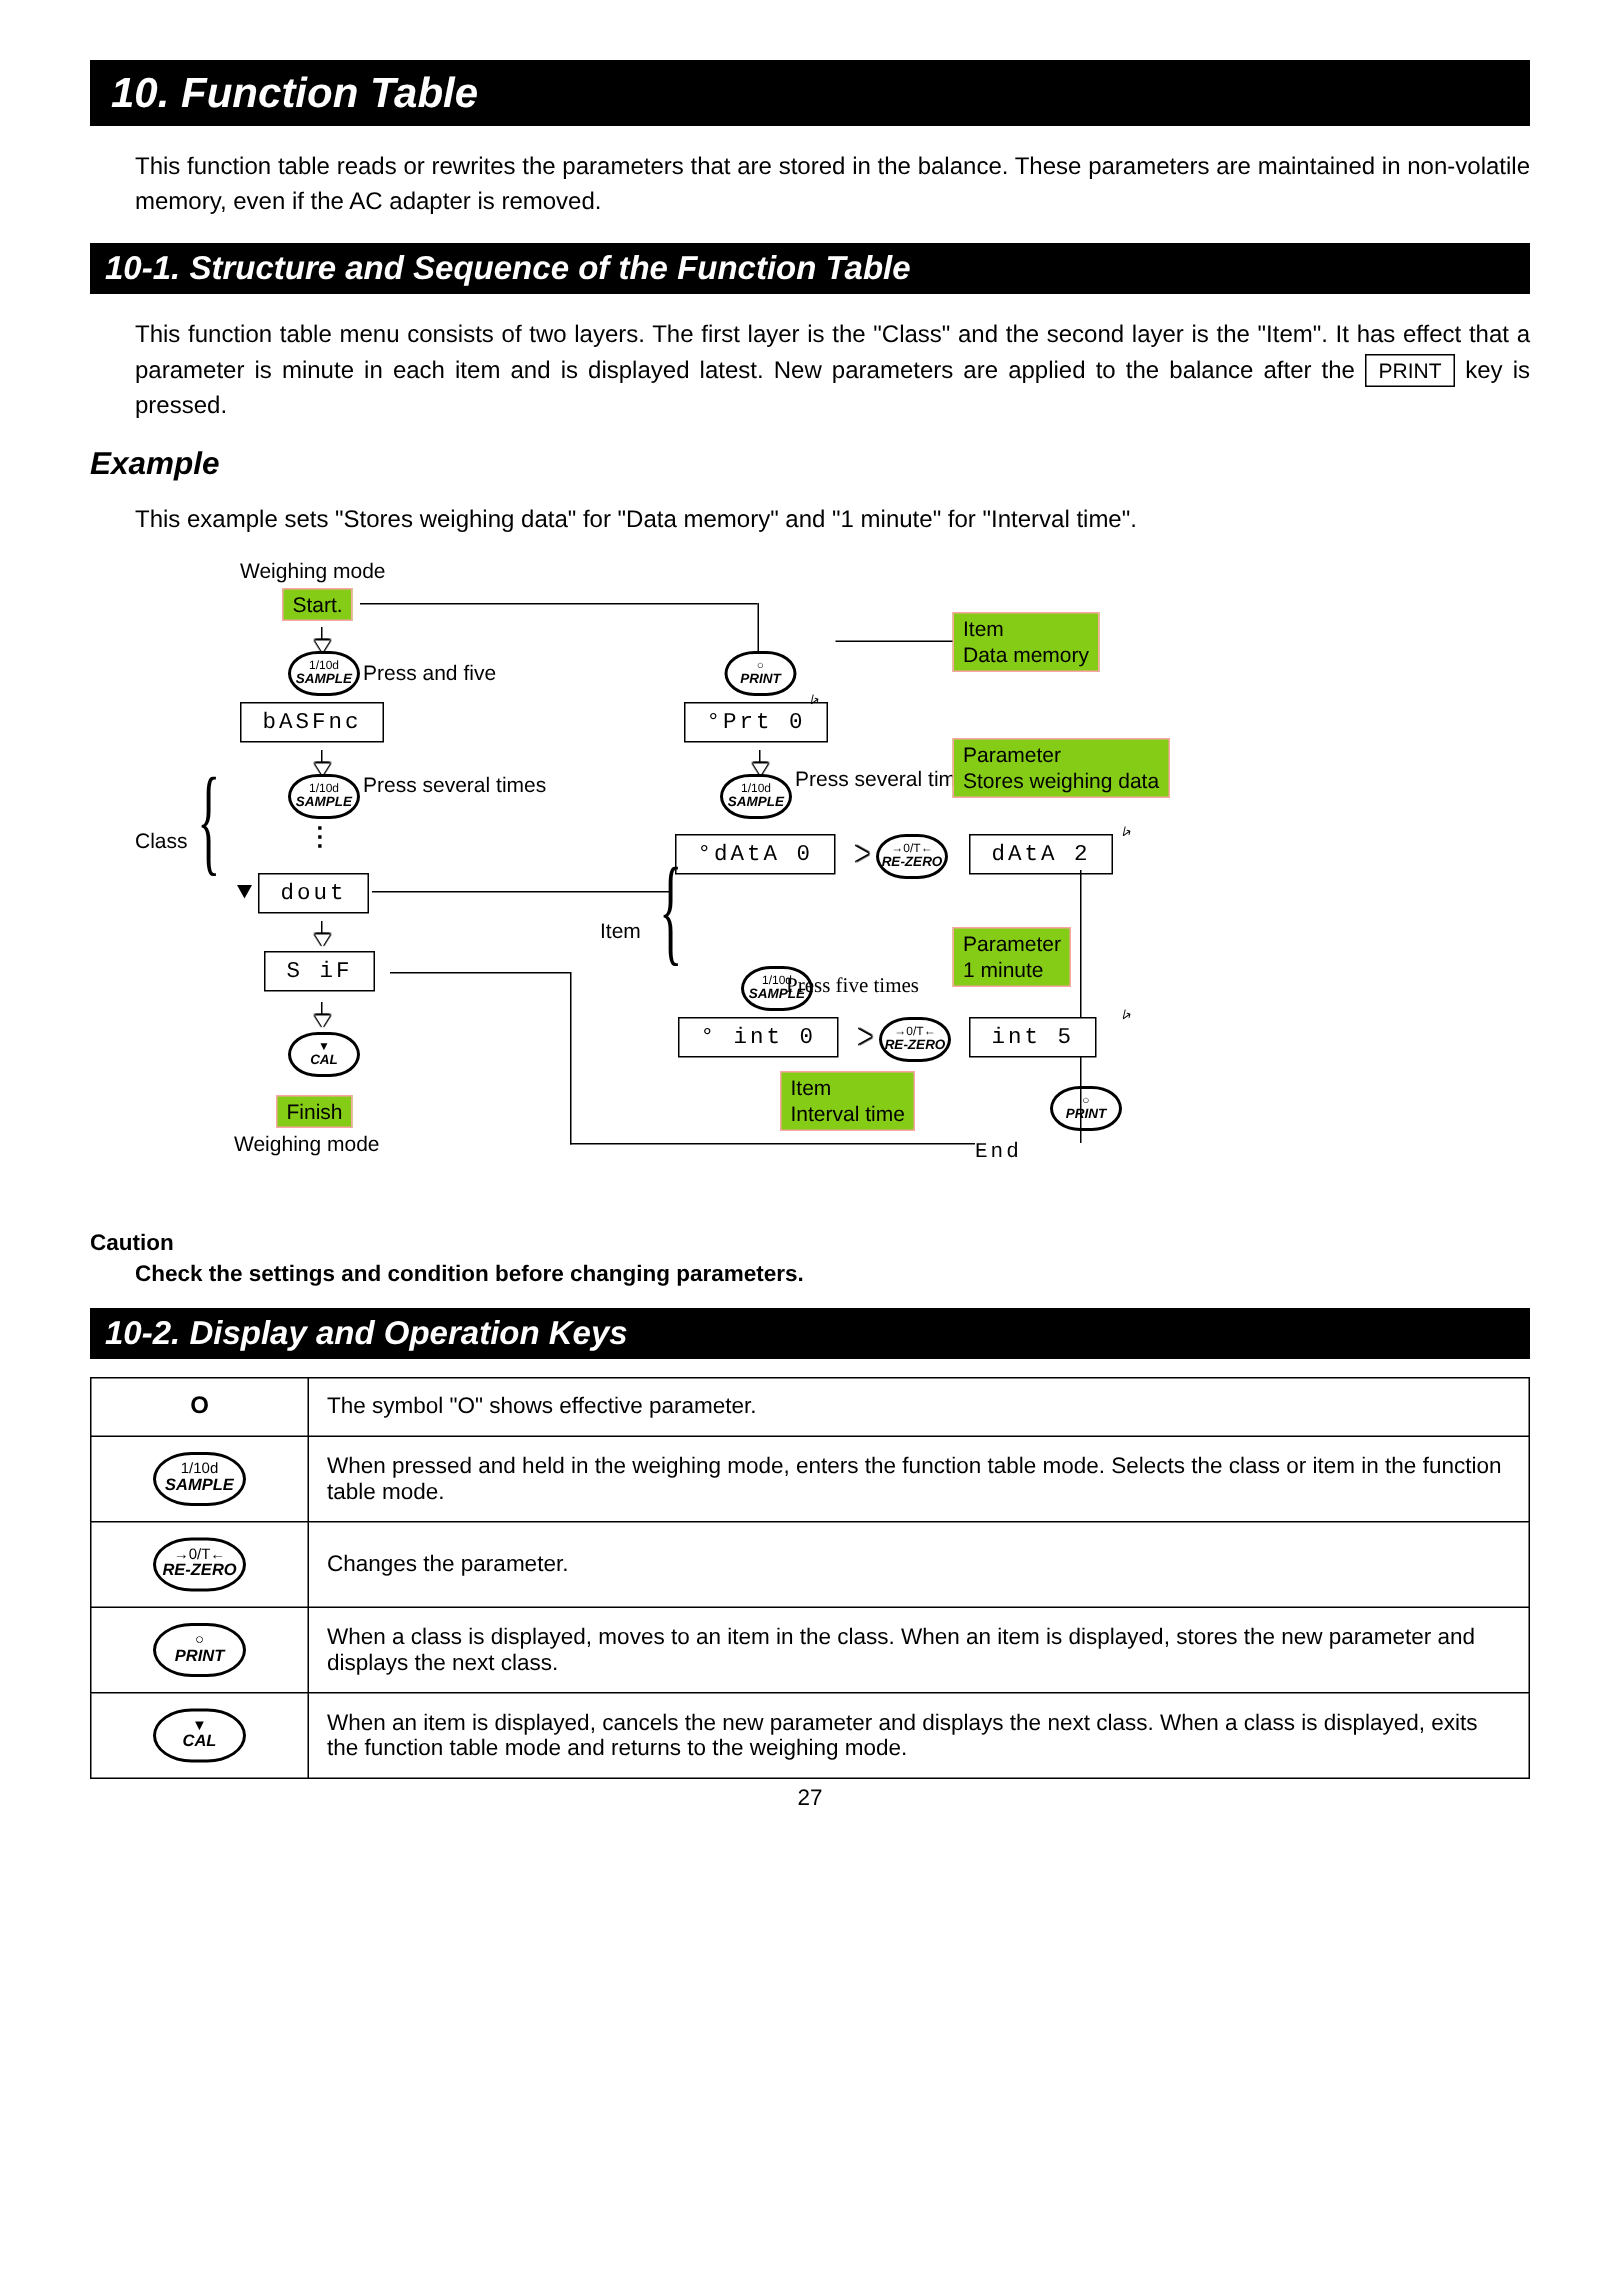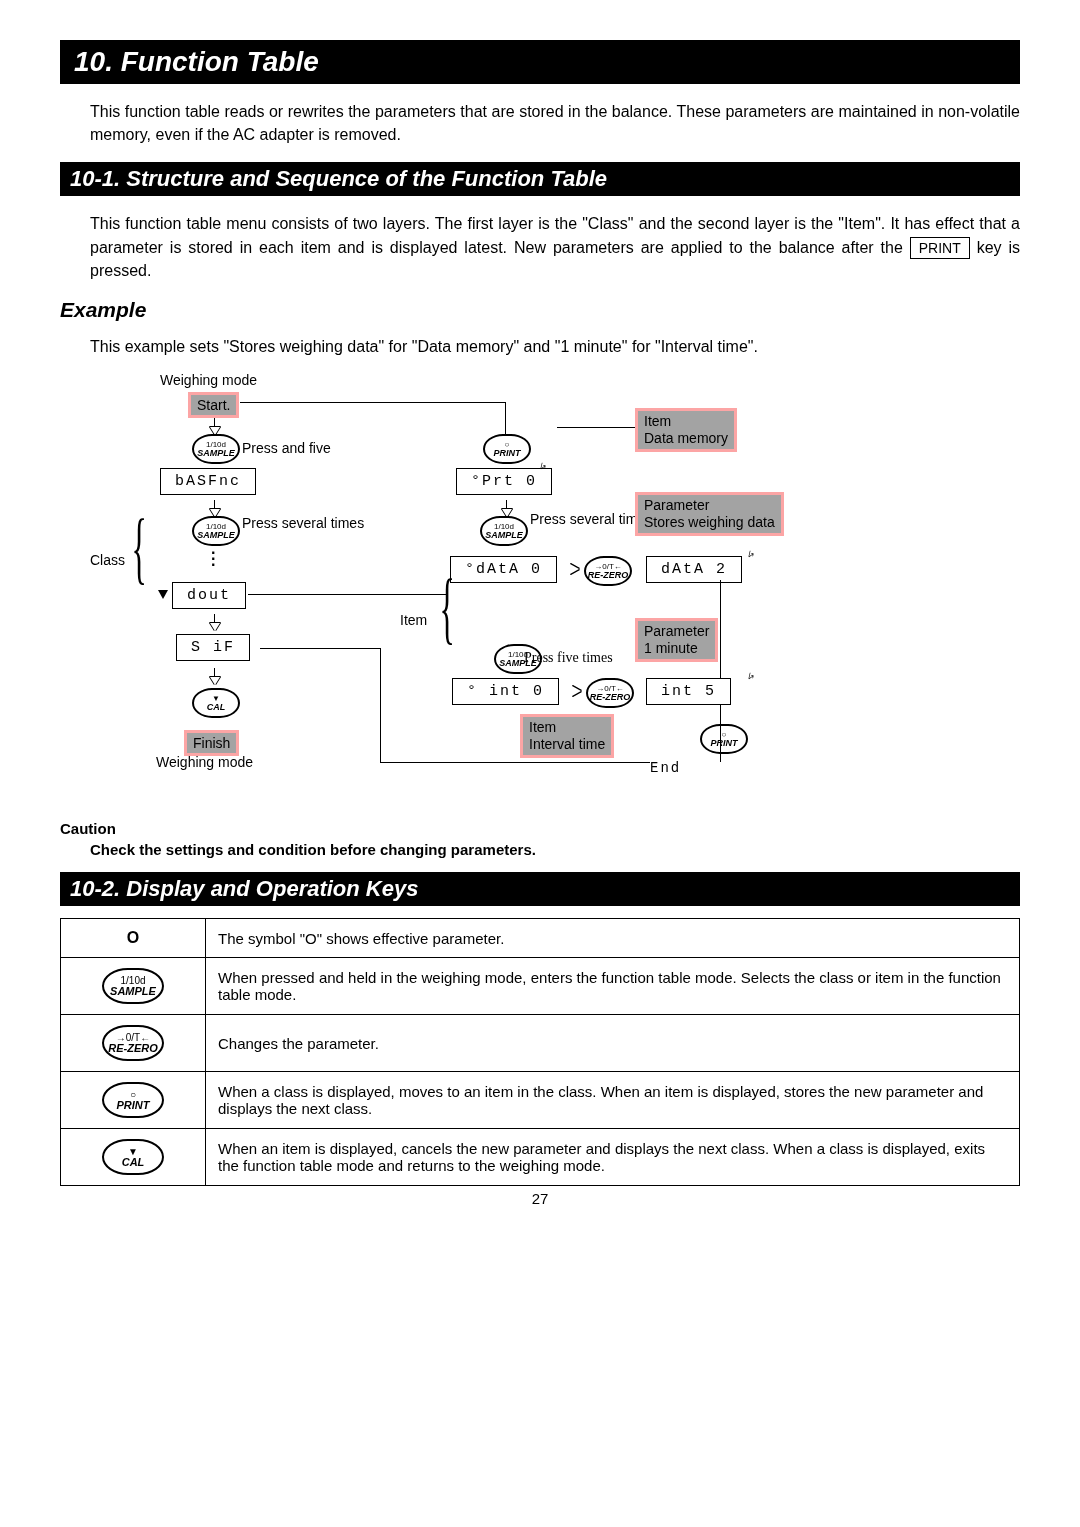--- a/index.html
+++ b/index.html
@@ -73,23 +73,23 @@
     margin-top: 4px;
     margin-bottom: 8px;
     font-size: 14px;
   }
   .dlabel {
     position: absolute;
     white-space: nowrap;
   }
   .box {
     position: absolute;
-    border: 3px solid #fca5a5;
+    border: 1px solid #fca5a5;
     padding: 2px 6px;
-    background: #a3a3a3;
+    background: #84cc16;
     white-space: nowrap;
   }
   .keybtn {
     position: absolute;
     border: 2px solid #000;
     border-radius: 50% / 60%;
     width: 44px;
     height: 26px;
     font-size: 9px;
     line-height: 1;
@@ -207,21 +207,21 @@
 </head>
 <body>
 
 <div class="title-bar">10. Function Table</div>
 
 <p class="body-text">This function table reads or rewrites the parameters that are stored in the balance. These parameters are maintained in non-volatile memory, even if the AC adapter is removed.</p>
 
 <div class="subtitle-bar">10-1.  Structure and Sequence of the Function Table</div>
 
 <p class="body-text">
-  <span>This function table menu consists of two layers. The first layer is the "Class" and the second layer is the "Item". It has effect that a parameter is stored in each item and is displayed latest. New parameters are applied to the balance after the </span>
+  <span>This function table menu consists of two layers. The first layer is the "Class" and the second layer is the "Item". It has effect that a parameter is minute in each item and is displayed latest. New parameters are applied to the balance after the </span>
   <span class="print-key">PRINT</span>
   <span> key is pressed.</span>
 </p>
 
 <div class="example-heading">Example</div>
 <p class="example-text">This example sets "Stores weighing data" for "Data memory" and "1 minute" for "Interval time".</p>
 
 <div class="diagram">
 
   <span class="dlabel" style="left:80px; top:0px;">Weighing mode</span>

